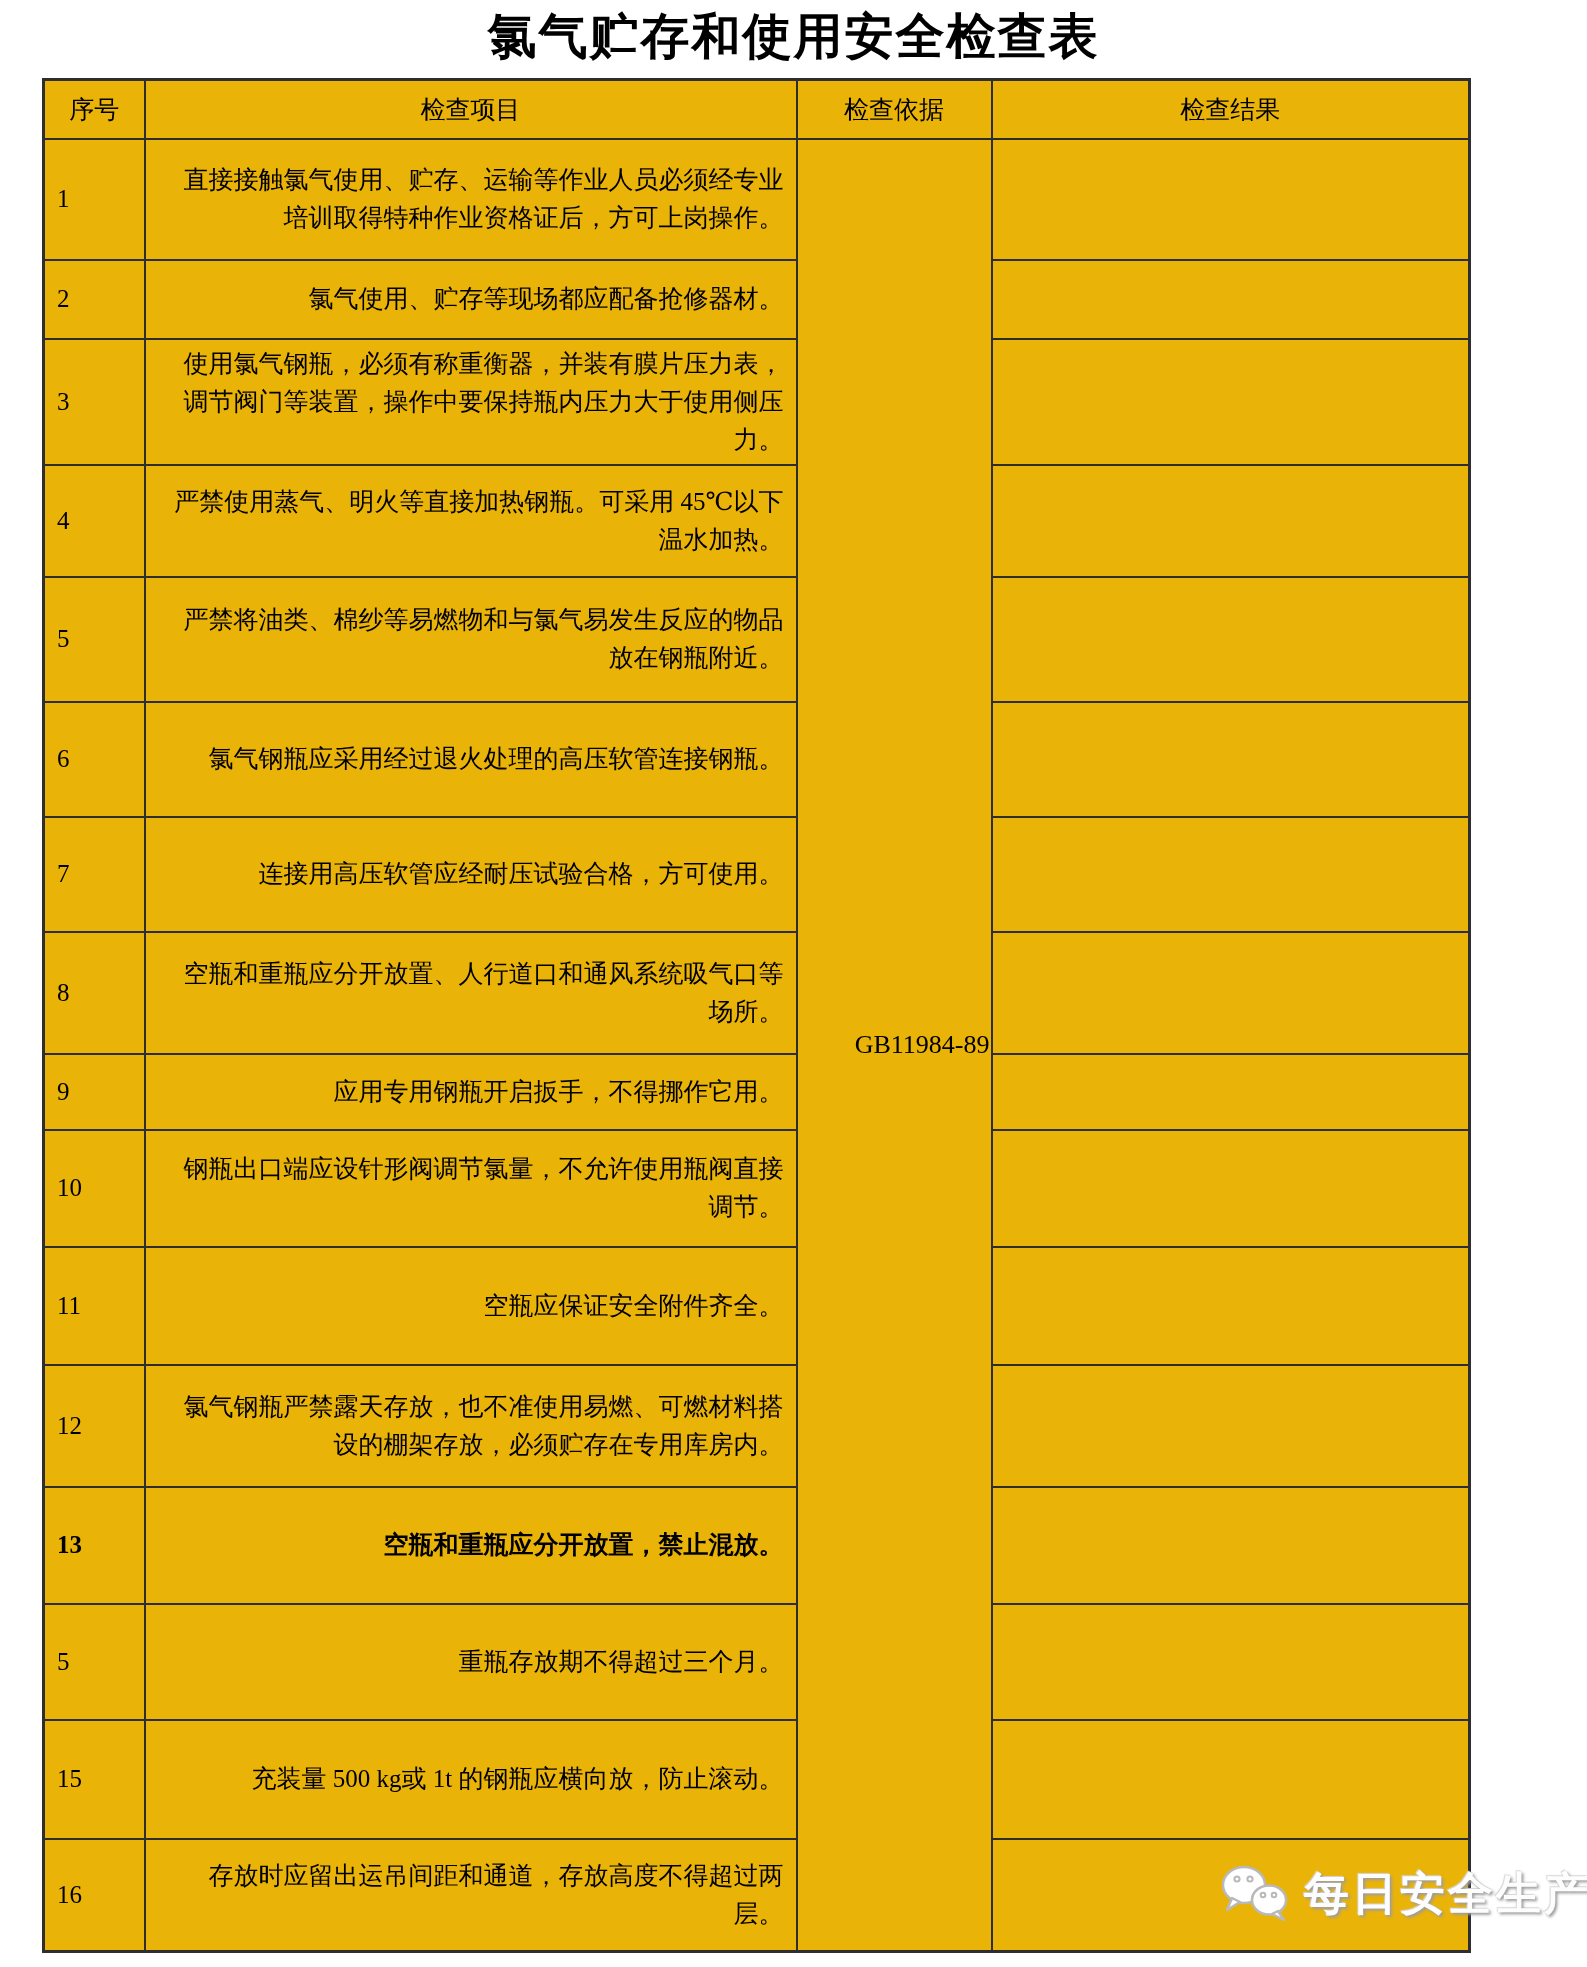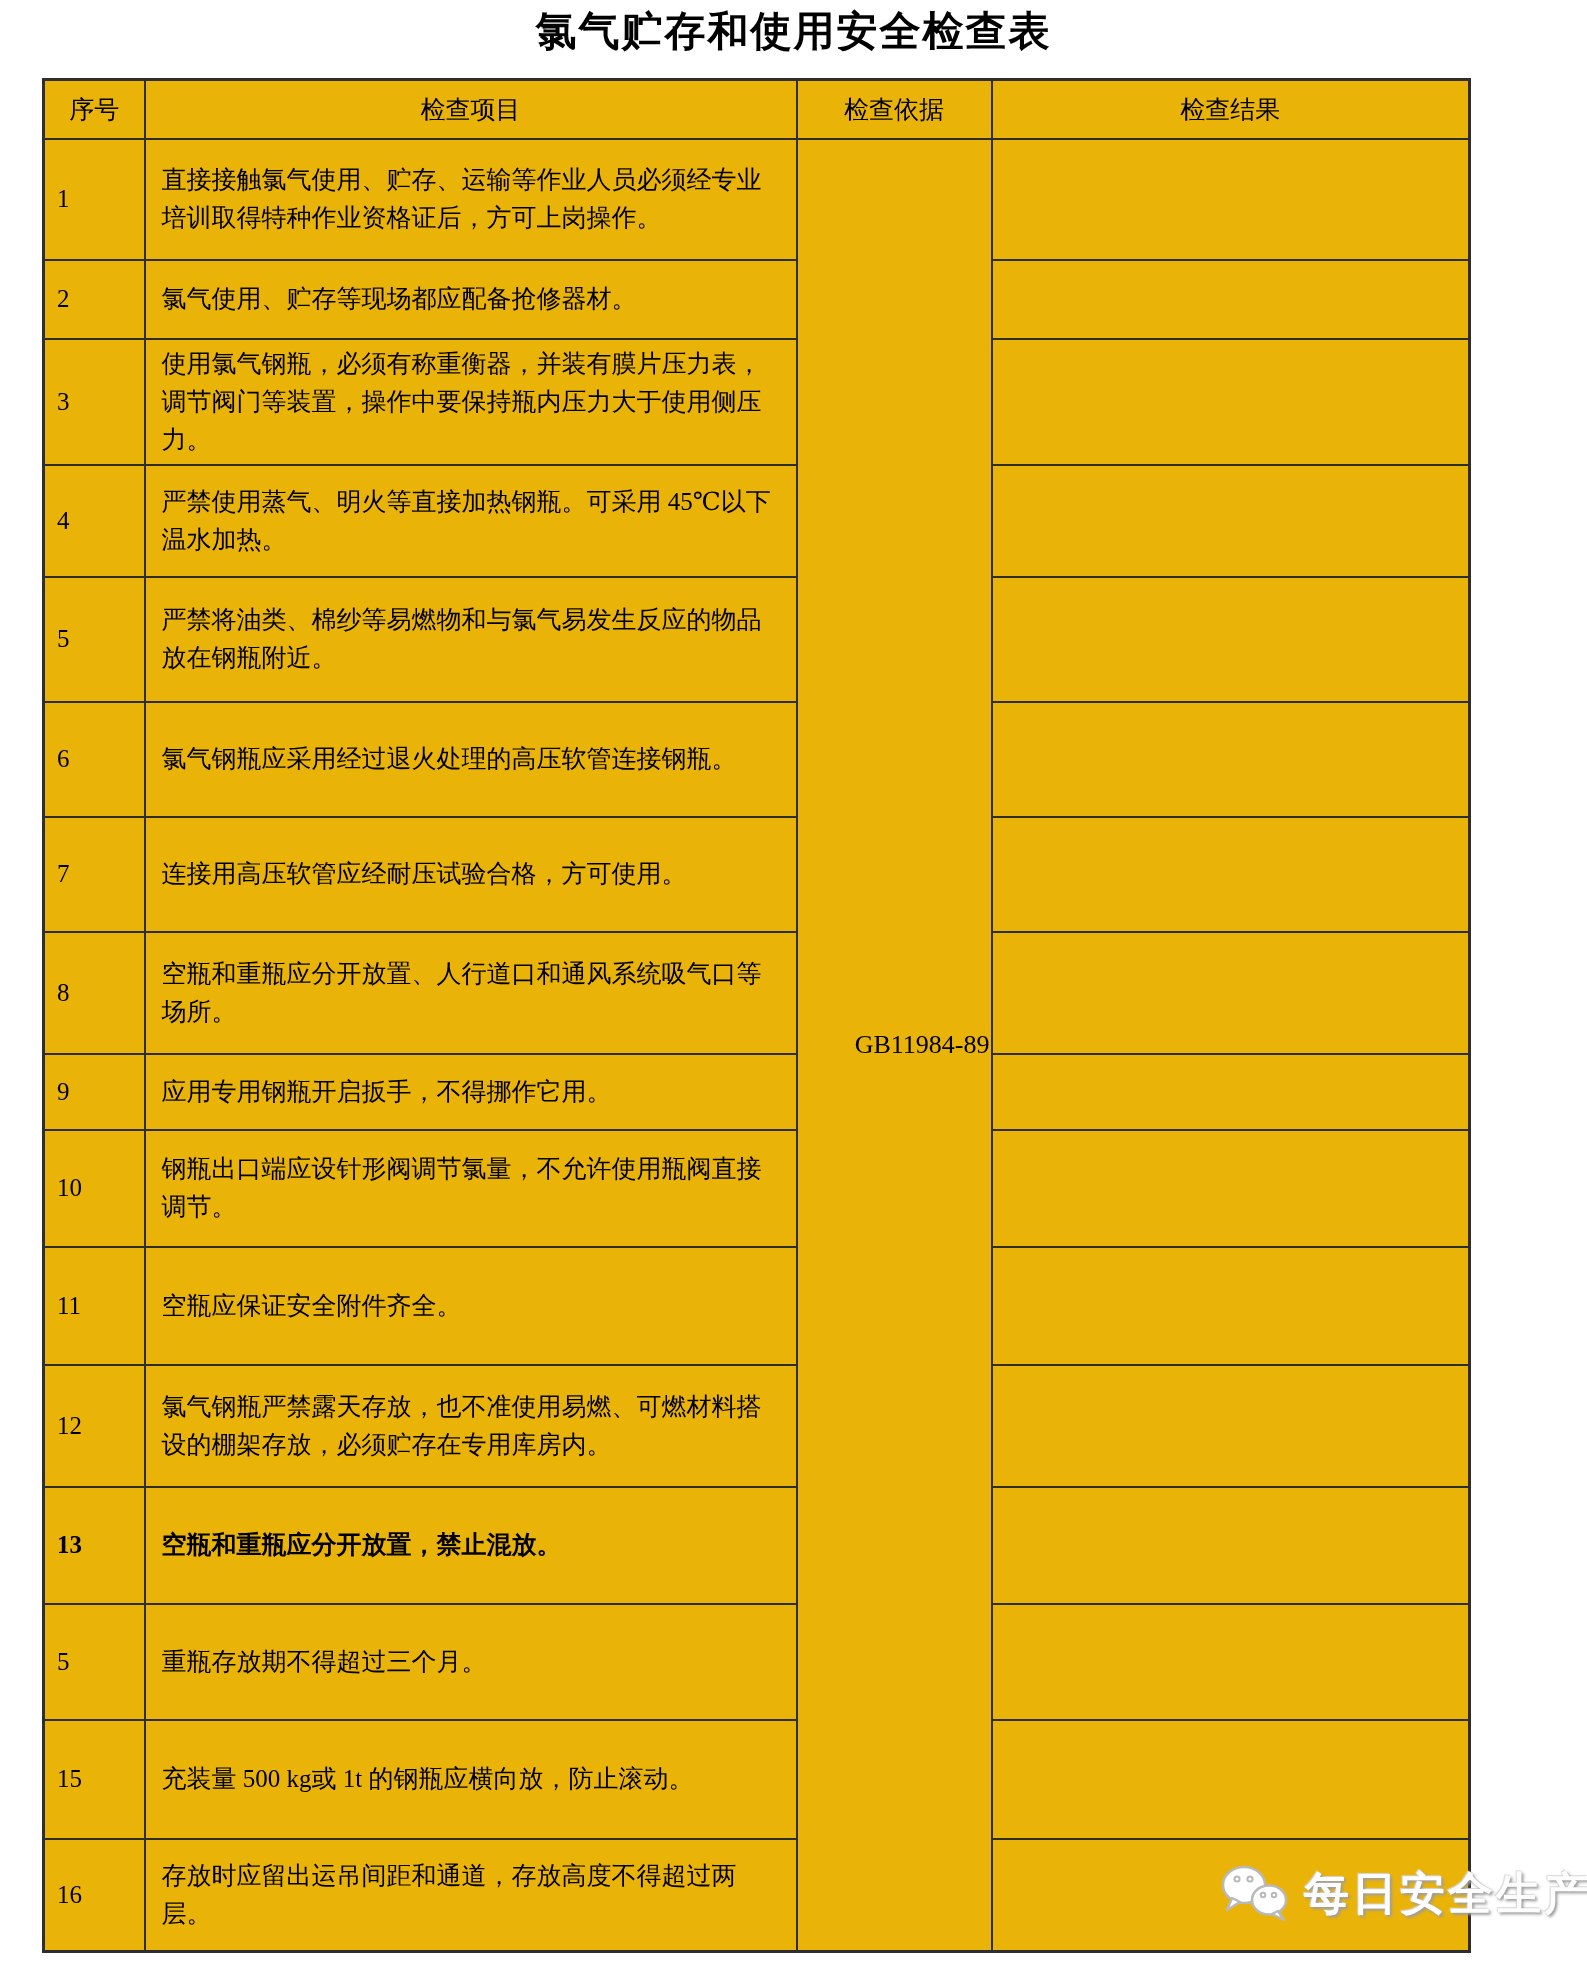--- a/index.html
+++ b/index.html
@@ -14,21 +14,21 @@
     font-family: "Liberation Serif", "DejaVu Serif", serif;
     color: #000;
   }
   .page-title {
     position: absolute;
     top: 4px;
     left: 0;
     width: 100%;
     margin: 0;
     text-align: center;
-    font-size: 41px;
+    font-size: 49px;
     font-weight: bold;
     font-family: "Liberation Sans", "DejaVu Sans", sans-serif;
     letter-spacing: 2px;
   }
   table.check-table {
     position: absolute;
     left: 42px;
     top: 78px;
     width: 1426px;
     border-collapse: collapse;
@@ -50,21 +50,21 @@
   }
   thead tr { height: 59px; }
   td { vertical-align: middle; font-size: 25px; }
   td.c-no {
     padding: 0 0 0 12px;
     text-align: left;
   }
   td.c-item {
     padding: 0 12px 0 16px;
     line-height: 38px;
-    text-align: left;
+    text-align: right;
   }
   td.c-basis {
     text-align: right;
     font-size: 26px;
   }
   td.c-result { padding: 0; }
 
   
   tbody tr:nth-child(1)  { height: 121px; }
   tbody tr:nth-child(2)  { height: 79px;  }

